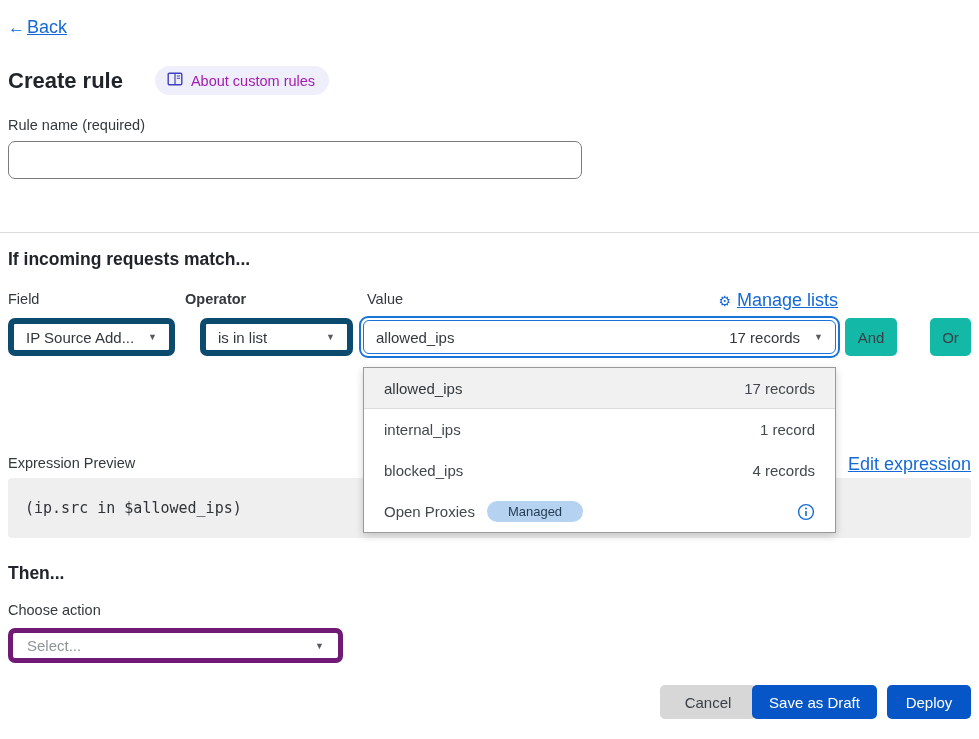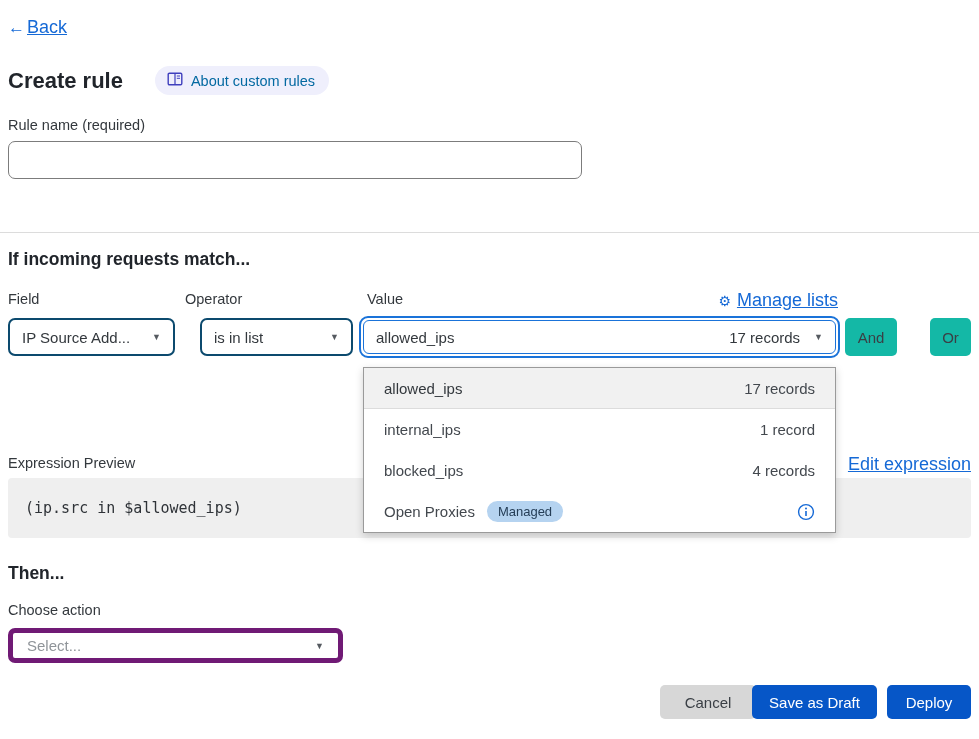--- a/index.html
+++ b/index.html
@@ -11,45 +11,45 @@
   .link { color:#1569d6; text-decoration:underline; cursor:pointer; font-size:18px; }
 
   
   .back { position:absolute; top:17px; left:8px; display:flex; align-items:center; gap:2px; }
   .back .arrow { color:#1569d6; font-size:17px; text-decoration:none; }
 
   
   .title-row { position:absolute; top:66px; left:8px; display:flex; align-items:center; gap:32px; }
   .page-title { font-size:22px; font-weight:700; color:#21252b; }
   .about-badge { display:flex; align-items:center; gap:8px; background:#efeffc; border-radius:15px;
-                 padding:6px 14px 6px 12px; color:#0369a1; font-size:14.5px; cursor:pointer; }
+                 padding:6px 14px 6px 12px; color:#a21caf; font-size:14.5px; cursor:pointer; }
 
   
   .field-label { font-size:14.5px; color:#33383d; }
   .helper { font-size:14.5px; color:#4f545a; }
 
   .rule-name-label { position:absolute; top:117px; left:8px; }
   .rule-name-input { position:absolute; top:141px; left:8px; width:574px; height:38px;
                      border:1px solid #7c7c7c; border-radius:7px; font-size:15px; padding:0 12px;
                      font-family:"Liberation Sans",sans-serif; outline:none; background:#fff; }
   .rule-name-helper { position:absolute; top:187px; left:8px; }
 
   .divider { position:absolute; top:232px; left:0; width:979px; height:1px; background:#dcdcdc; }
 
   .section-heading { font-size:17.5px; font-weight:700; color:#21252b; }
   .match-heading { position:absolute; top:249px; left:8px; }
 
   .col-label-field { position:absolute; top:291px; left:8px; }
-  .col-label-operator { position:absolute; top:291px; left:185px; }
+  .col-label-operator { position:absolute; top:291px; left:185px;font-weight:bold; }
   .col-label-value { position:absolute; top:291px; left:367px; }
   .manage-lists { position:absolute; top:290px; right:141px; display:flex; align-items:center; gap:6px; }
   .manage-lists .gear { color:#1569d6; font-size:14px; text-decoration:none; }
 
   
-  .select-box { position:absolute; top:318px; height:38px; border:2px solid #0c4a6e; border-radius:7px;
+  .select-box { position:absolute; top:318px; height:38px; border:6px solid #0c4a6e; border-radius:7px;
                 background:#fff; display:flex; align-items:center; justify-content:space-between;
                 padding:0 12px; font-size:15px; color:#33383d; cursor:pointer; }
   .caret { font-size:9px; color:#555a60; }
   .field-select { left:8px; width:167px; }
   .operator-select { left:200px; width:153px;gap:44px; }
 
   .value-select { position:absolute; top:316px; left:359px; width:481px; height:42px;
                   border:2px solid #1a73d9; border-radius:9px; padding:2px; background:#fff; cursor:pointer; }
   .value-select-inner { width:100%; height:100%; border:1.5px solid #1a73d9; border-radius:6px;
                         display:flex; align-items:center; justify-content:space-between; padding:0 12px;
@@ -62,21 +62,21 @@
   .or-btn { left:930px; width:41px; }
 
   
   .dropdown { position:absolute; top:367px; left:363px; width:473px; background:#fff;
               border:1px solid #9a9a9a; box-shadow:0 3px 8px rgba(0,0,0,0.18); z-index:10; }
   .dd-row { height:41px; display:flex; align-items:center; justify-content:space-between;
             padding:0 20px; font-size:15px; color:#43484e; cursor:pointer; background:#fff; }
   .dd-row.highlight { background:#f1f1f1; border-bottom:1px solid #dcdcdc; color:#33383d; }
   .dd-meta { color:#43484e; }
   .dd-name-wrap { display:flex; align-items:center; gap:12px; }
-  .managed-chip { background:#b5d3f0; color:#253e57; font-size:13px; border-radius:11px; padding:3px 11px; }
+  .managed-chip { background:#b5d3f0; color:#253e57; font-size:13px; border-radius:11px; padding:3px 21px; }
 
   
   .expr-label { position:absolute; top:455px; left:8px; }
   .edit-expression { position:absolute; top:454px; right:8px; }
   .code-block { position:absolute; top:478px; left:8px; width:963px; height:60px; background:#efefef;
                 border-radius:4px; display:flex; align-items:center; padding-left:17px; }
   .code-text { font-family:"DejaVu Sans Mono","Liberation Mono",monospace; font-size:15px; color:#2f3338; }
 
   
   .then-heading { position:absolute; top:563px; left:8px; }

